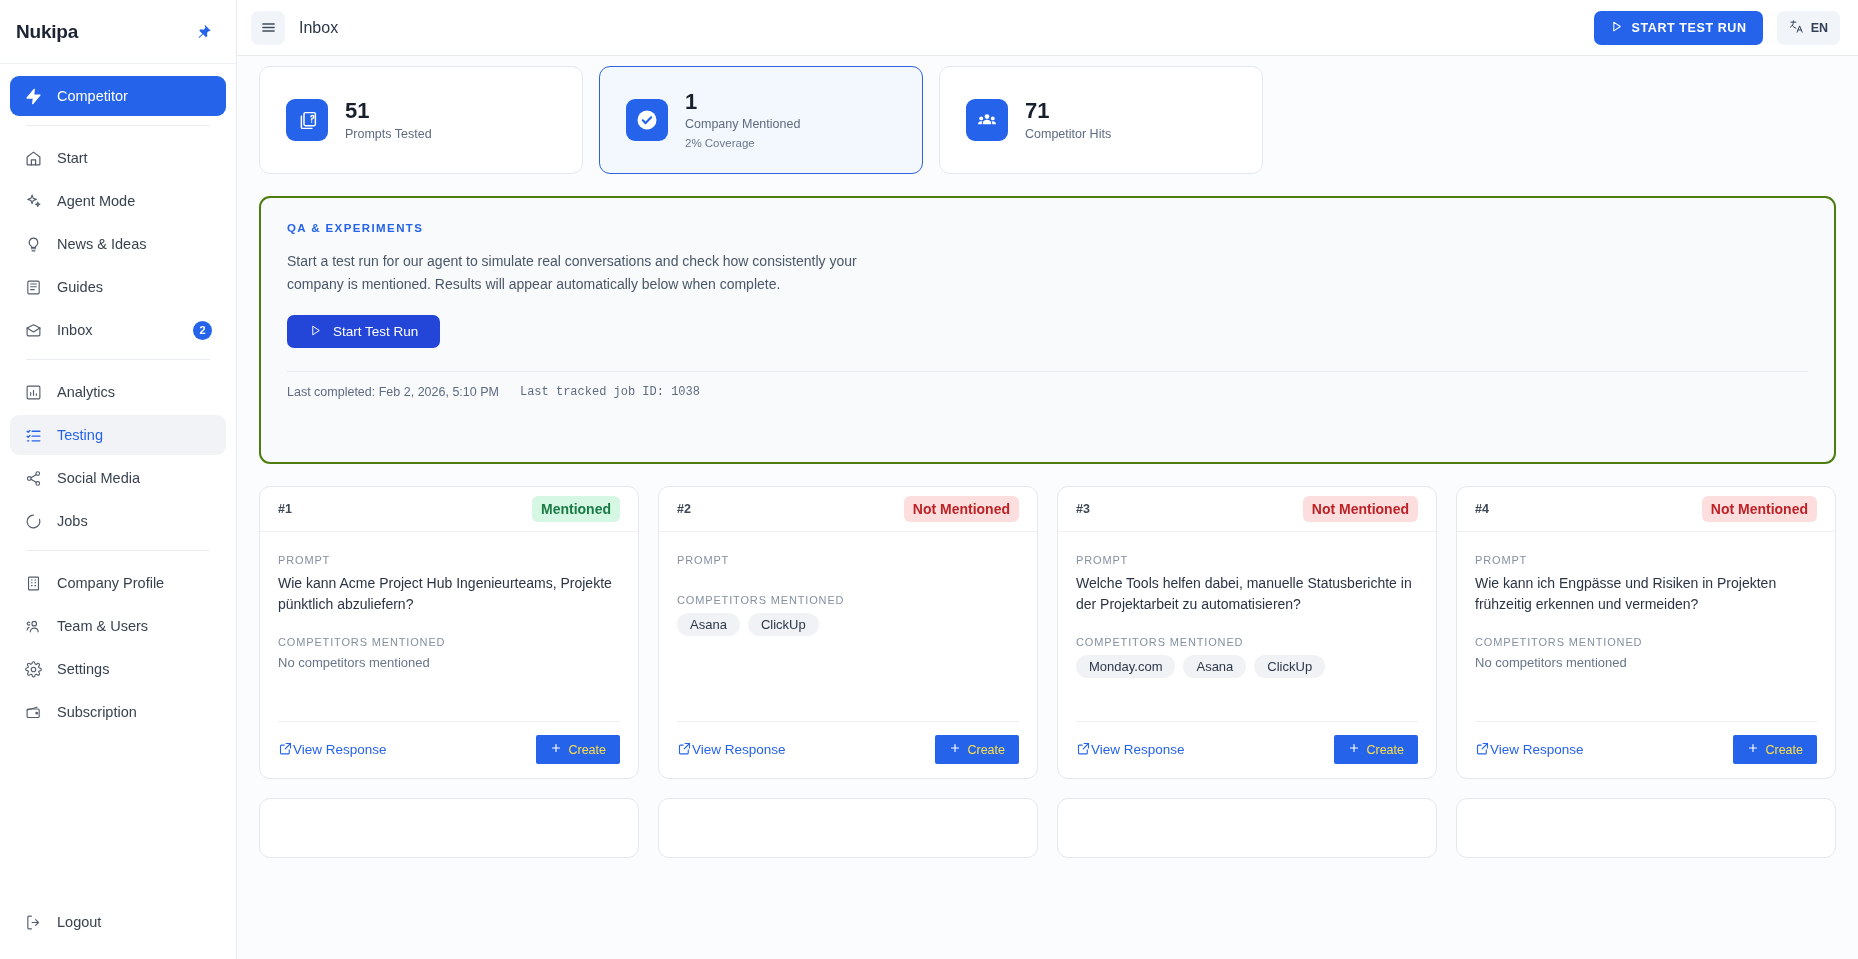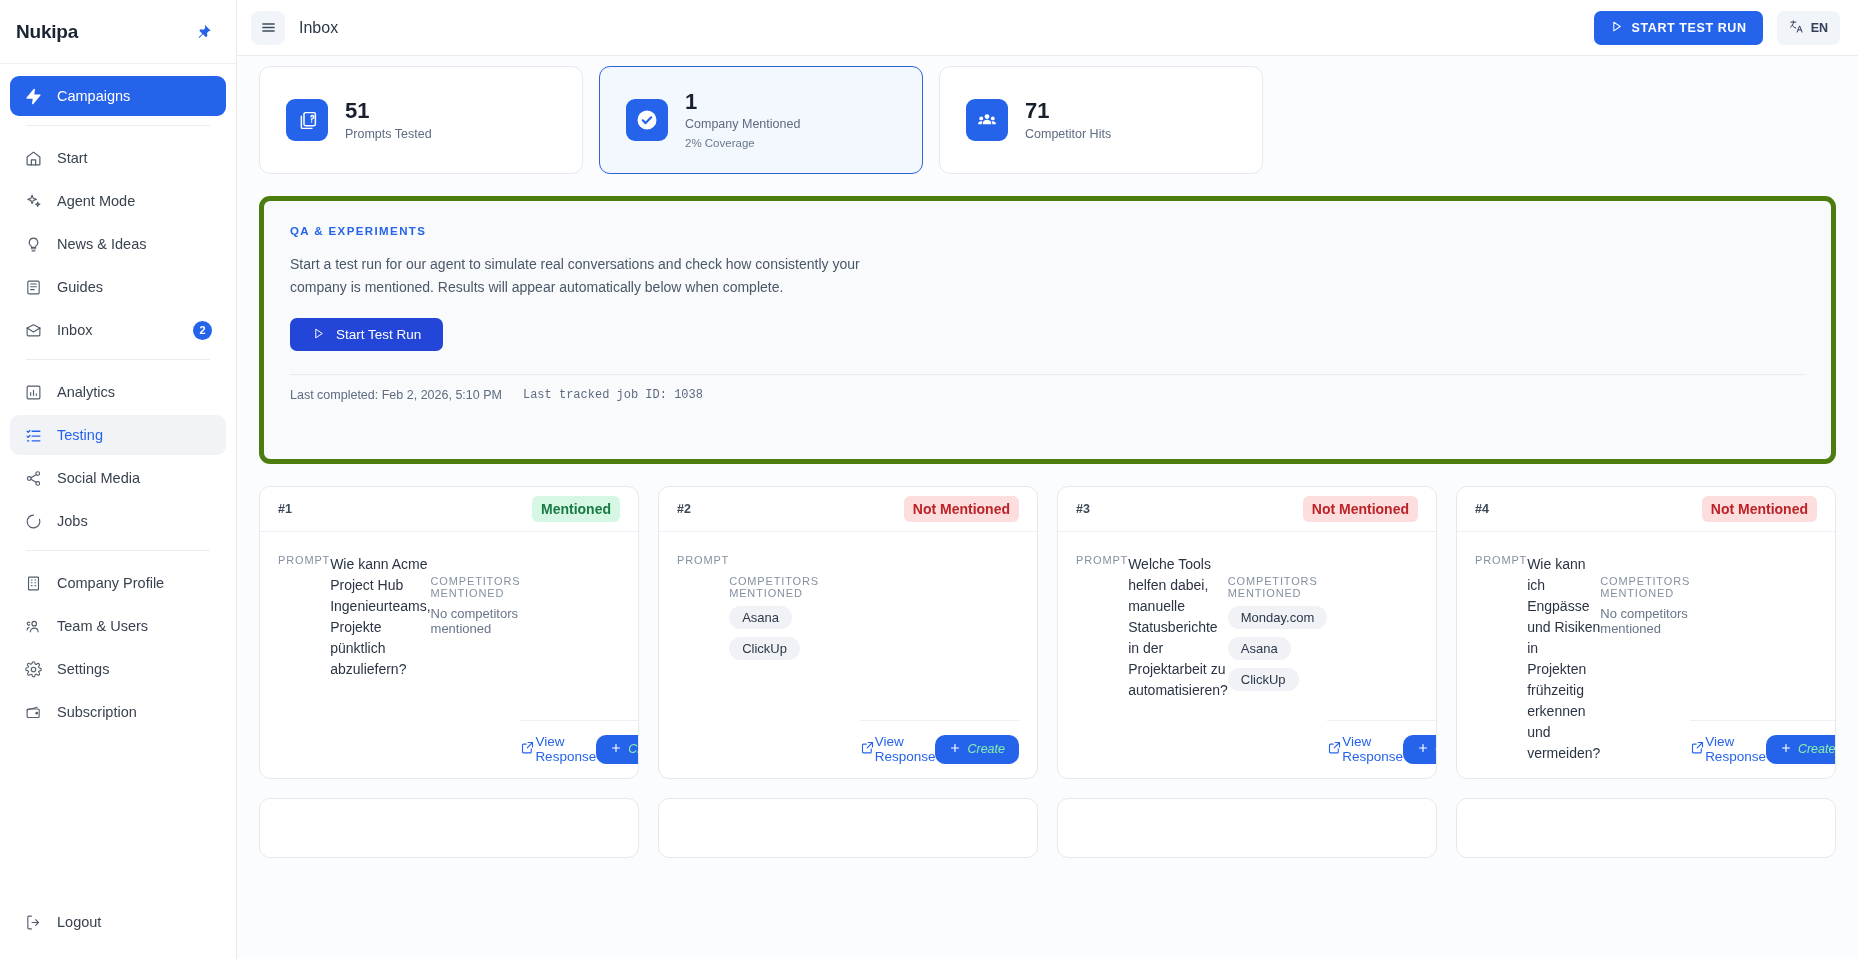--- a/index.html
+++ b/index.html
@@ -91,21 +91,21 @@
     width: 42px; height: 42px; border-radius: 9px; background: #2563eb;
     display: flex; align-items: center; justify-content: center; flex: 0 0 42px;
   }
   .stat-text { display: flex; flex-direction: column; gap: 2px; }
   .stat-value { font-size: 22px; font-weight: 700; color: #18202e; line-height: 1.15; }
   .stat-label { font-size: 12.5px; color: #5e6b80; line-height: 1.3; }
   .stat-sub { font-size: 11.5px; color: #6b7889; line-height: 1.4; }
 
   
   .qa-panel {
-    margin-top: 22px; background: #f8fafc; border: 5px solid #4d7c0f;
+    margin-top: 22px; background: #f8fafc; border: 2px solid #4d7c0f;
     border-radius: 11px; padding: 24px 26px 18px 26px; height: 268px;
   }
   .qa-kicker {
     color: #2563eb; font-size: 11.5px; font-weight: 700;
     letter-spacing: 1.4px; margin-bottom: 16px;
   }
   .qa-desc { font-size: 14px; line-height: 1.62; color: #4b5768; max-width: 580px; }
   .btn-qa-run {
     margin-top: 20px; background: #2345d8; color: #fff; border: none;
     border-radius: 7px; height: 33px; padding: 0 22px; font-size: 13.5px;
@@ -127,21 +127,21 @@
     display: flex; flex-direction: column; overflow: hidden;
   }
   .rcard-head {
     height: 45px; display: flex; align-items: center; justify-content: space-between;
     padding: 0 18px; border-bottom: 1px solid #eceff4;
   }
   .rcard-num { font-size: 12.5px; font-weight: 700; color: #3c4757; }
   .badge { font-size: 14px; font-weight: 700; border-radius: 6px; padding: 5px 9px; }
   .badge.mentioned { background: #d6f7e3; color: #1a7a46; }
   .badge.not-mentioned { background: #fbdedd; color: #bd2227; }
-  .rcard-body { padding: 22px 18px 14px 18px; flex: 1; display: flex; flex-direction: row; }
+  .rcard-body { padding: 22px 18px 14px 18px; flex: 1; display: flex; flex-direction: column; }
   .fld-label {
     font-size: 11px; letter-spacing: 0.85px; color: #8490a1;
     text-transform: uppercase; margin-bottom: 7px;
   }
   .prompt-text { font-size: 14px; line-height: 1.5; color: #2b3444; }
   .comp-section { margin-top: 21px; }
   .comp-none { font-size: 13px; color: #687589; }
   .chips { display: flex; flex-wrap: wrap; gap: 8px; }
   .chip {
     background: #f0f2f6; color: #2c3748; font-size: 13px;
@@ -149,23 +149,23 @@
   }
   .rcard-foot {
     margin-top: auto; border-top: 1px solid #eceff4; padding-top: 13px;
     display: flex; align-items: center; justify-content: space-between;
   }
   .link-view {
     color: #2563eb; font-size: 13.5px; display: flex; align-items: center;
     gap: 0; cursor: pointer;
   }
   .btn-create {
-    background: #2563eb; color: #86efac; border: none; border-radius: 10px;
+    background: #2563eb; color: #fde047; border: none; border-radius: 2px;
     height: 29px; padding: 0 14px; font-size: 12.5px; display: flex;
-    align-items: center; gap: 6px; cursor: pointer; font-family: inherit; font-style: italic;
+    align-items: center; gap: 6px; cursor: pointer; font-family: inherit;
   }
   .rcard.r1 .rcard-body { min-height: 246px; }
   .rcard.r2 .rcard-body, .rcard.r3 .rcard-body, .rcard.r4 .rcard-body { min-height: 246px; }
 
   
   .cards-grid-peek {
     margin-top: 19px; display: grid; grid-template-columns: repeat(4, 1fr);
     gap: 19px;
   }
   .rcard-peek {
@@ -189,21 +189,21 @@
     </div>
 
     <nav class="sb-nav">
 
       <div class="nav-item active-blue">
         <span class="ico">
           <svg width="17" height="17" viewBox="0 0 24 24" fill="none" stroke="#fff" stroke-width="2" stroke-linecap="round" stroke-linejoin="round">
               <polygon points="13 2 3 14 12 14 11 22 21 10 12 10 13 2" fill="#fff" stroke="#fff"></polygon>
             </svg>
         </span>
-        <span class="nav-label">Campaigns</span>
+        <span class="nav-label">Competitor</span>
       </div>
 
       <div class="nav-sep"></div>
 
       <div class="nav-item">
         <span class="ico">
           <svg width="17" height="17" viewBox="0 0 24 24" fill="none" stroke="#525c6b" stroke-width="1.7" stroke-linecap="round" stroke-linejoin="round">
               <path d="M3 10l9-7 9 7v10a1 1 0 0 1-1 1H4a1 1 0 0 1-1-1z"></path>
               <path d="M9 21v-7h6v7"></path>
             </svg>

